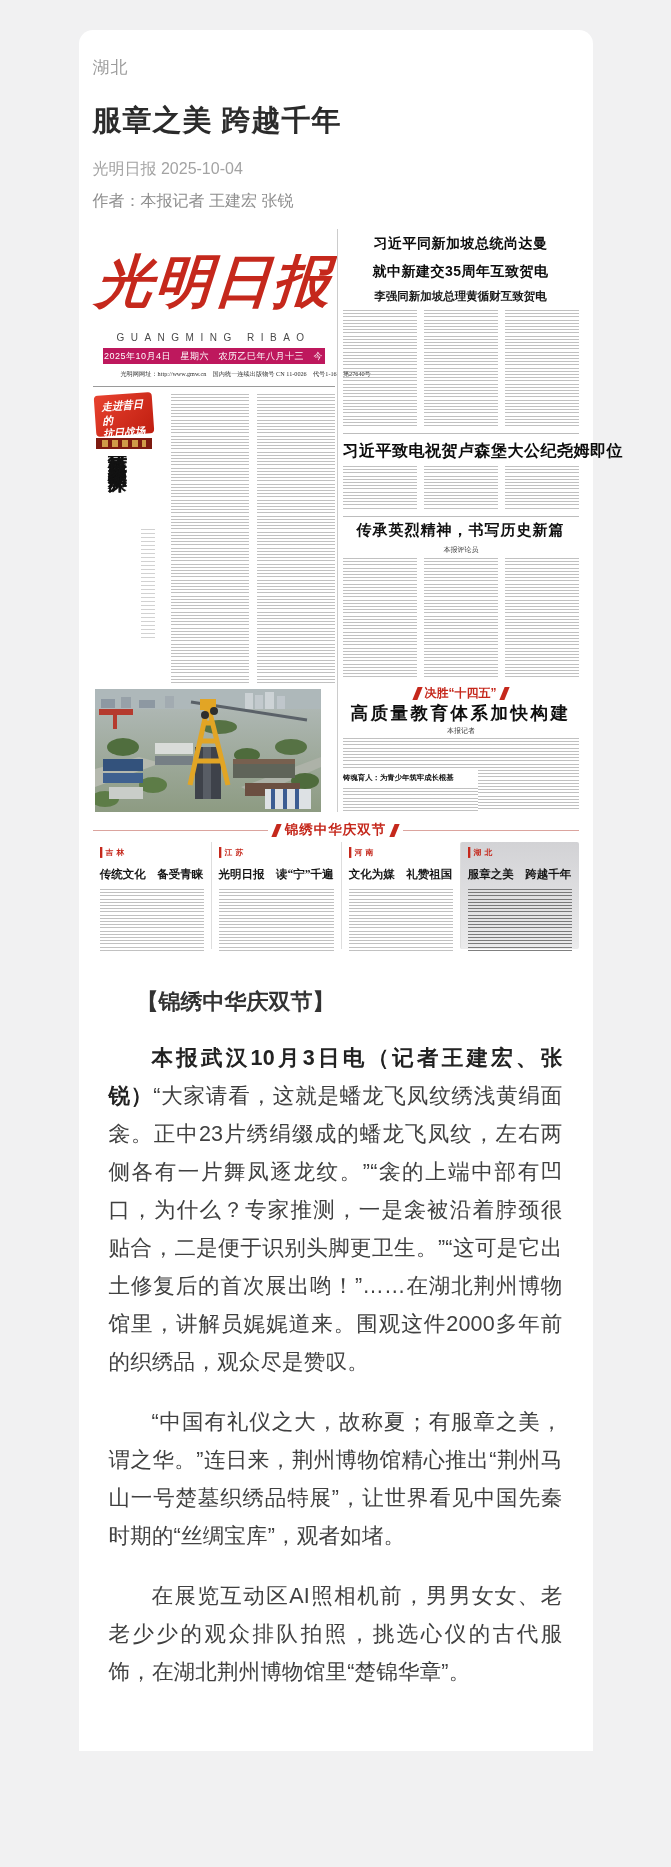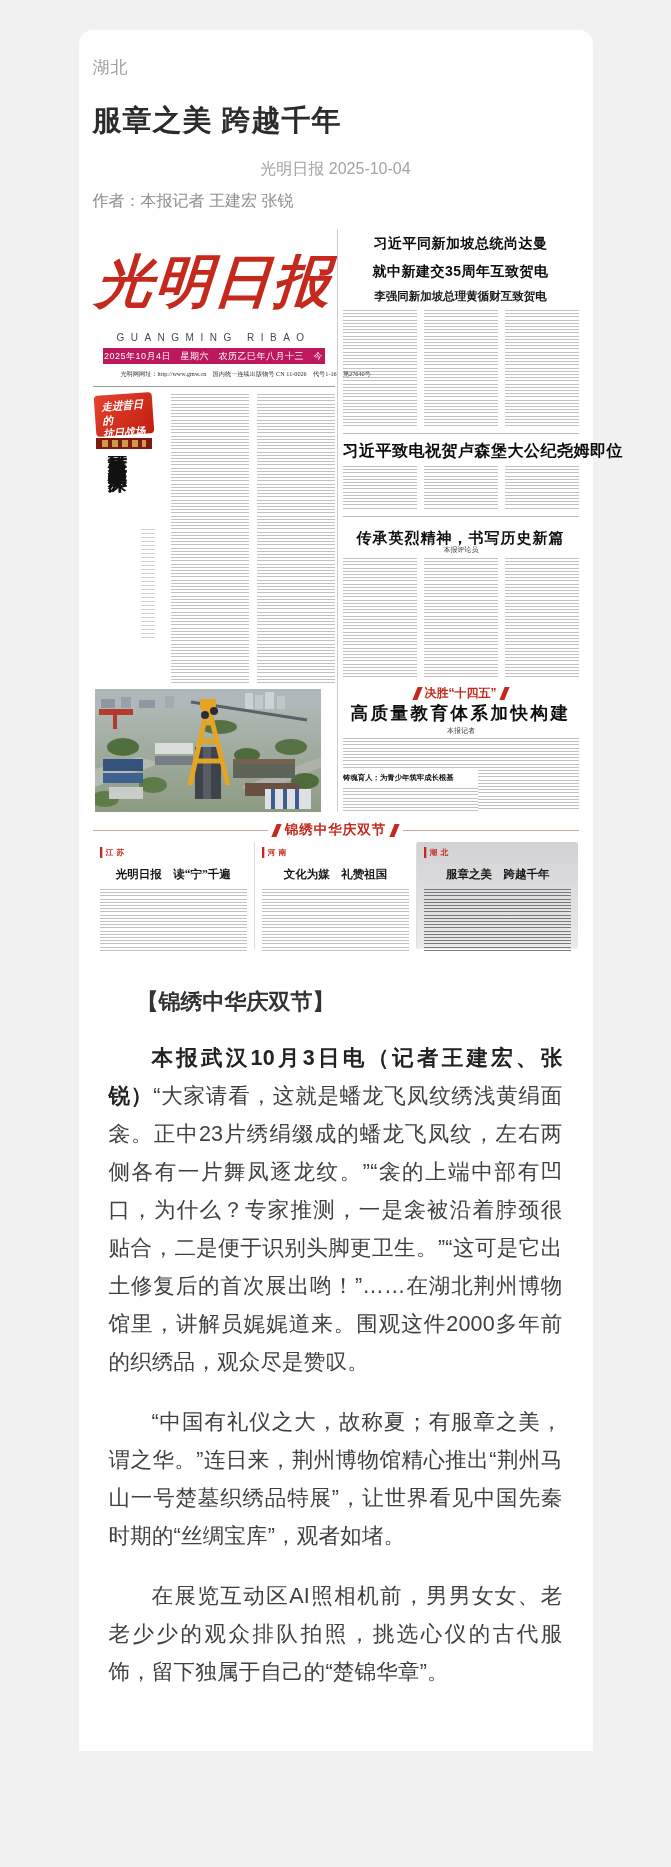--- a/index.html
+++ b/index.html
@@ -2,21 +2,21 @@
 <html><head>
 <meta charset="utf-8">
 <style>
   html,body{margin:0;padding:0;}
   body{width:671px;background:#f1f1f2;font-family:"Liberation Sans","DejaVu Sans",sans-serif;-webkit-font-smoothing:antialiased;}
   *{box-sizing:border-box;}
   .card{width:514px;margin:30px auto 0;background:#fff;border-radius:14px 14px 0 0;padding:26px 14px 60px;}
   
   .region{font-size:17px;color:#9c9c9c;letter-spacing:1px;}
   .title{font-size:29px;font-weight:600;color:#2b2b2b;margin-top:22px;letter-spacing:1px;}
-  .meta{font-size:16px;color:#a3a3a3;margin-top:18px;text-align:center;}
+  .meta{font-size:16px;color:#a3a3a3;margin-top:18px;}
   .author{font-size:16px;color:#8d8d8d;margin-top:11px;}
   
   .np{position:relative;width:486px;height:720px;margin-top:17px;font-family:"Liberation Serif","DejaVu Serif",serif;background:#fff;}
   .np .abs{position:absolute;}
   .fill{background:repeating-linear-gradient(#8e8e8e 0 1px,transparent 1px 3.2px);opacity:.55;}
   .fill-dark{background:repeating-linear-gradient(#5f5f5f 0 1px,transparent 1px 3.2px);opacity:.8;}
   .np-masthead{left:0;top:4px;width:242px;text-align:center;font-size:57px;line-height:97px;font-weight:700;font-style:italic;color:#c5281c;letter-spacing:2px;transform:skewX(-4deg);}
   .np-latin{left:0;top:103px;width:242px;text-align:center;font-size:10px;letter-spacing:6.5px;color:#4a4a4a;font-family:"Liberation Sans",sans-serif;}
   .np-datebar{left:10px;top:119px;width:222px;height:16px;background:#be185d;color:#fff;font-size:9px;line-height:16px;text-align:center;font-family:"Liberation Sans",sans-serif;letter-spacing:.5px;}
   .np-infoline{left:-30px;top:138px;width:302px;text-align:center;font-size:10px;color:#2e2e2e;transform:scale(.62);white-space:nowrap;}
@@ -34,21 +34,21 @@
   .rz{left:250px;width:236px;}
   .np-h1{top:0;font-size:14px;line-height:28px;font-weight:800;text-align:center;color:#0c0c0c;font-family:"Liberation Sans",sans-serif;letter-spacing:.5px;}
   .np-h1sub{top:60px;font-size:11.5px;font-weight:700;text-align:center;color:#161616;font-family:"Liberation Sans",sans-serif;}
   .cols{display:flex;gap:7px;}
   .cols>div{flex:1;}
   .np-body1{top:81px;height:117px;}
   .np-rule{height:1px;background:#bcbcbc;}
   .r2{top:204px;} .r3{top:287px;}
   .np-h2{top:212px;font-size:16px;font-weight:800;text-align:center;color:#0c0c0c;font-family:"Liberation Sans",sans-serif;letter-spacing:.5px;white-space:nowrap;}
   .np-body2{top:237px;height:44px;}
-  .np-h3{top:300px;font-size:15px;font-weight:700;text-align:center;color:#101010;letter-spacing:1px;white-space:nowrap;}
+  .np-h3{top:292px;font-size:15px;font-weight:700;text-align:center;color:#101010;letter-spacing:1px;white-space:nowrap;}
   .np-smallby{font-size:10px;color:#333;text-align:center;transform:scale(.7);}
   .by3{top:314px;} .by4{top:495px;}
   .np-body3{top:329px;height:122px;}
   .np-badge2{top:456px;display:flex;align-items:center;justify-content:center;gap:5px;color:#c5281c;font-weight:700;font-size:12px;font-family:"Liberation Sans",sans-serif;}
   .slash{display:inline-block;width:5px;height:13px;background:#c5281c;transform:skewX(-22deg);}
   .np-h4{top:472px;font-size:17.5px;font-weight:700;text-align:center;color:#0e0e0e;letter-spacing:2.5px;white-space:nowrap;}
   .np-body4{top:509px;height:74px;display:flex;gap:0;}
   .np-body4>div{flex:1;}
   .subcol .f1{height:30px;} .subcol .f2{height:26px;margin-top:4px;}
   .np-subhead{font-size:9px;font-weight:700;color:#101010;white-space:nowrap;transform:scale(.82);transform-origin:left center;margin-top:3px;}
@@ -192,20 +192,25 @@
 
     <div class="abs np-banner">
       <span class="bline"></span>
       <span class="slash"></span>
       <span class="btxt">锦绣中华庆双节</span>
       <span class="slash"></span>
       <span class="bline"></span>
     </div>
     <div class="abs band">
       <div class="band-col">
+        <div class="band-region">吉林</div>
+        <div class="band-title">传统文化　备受青睐</div>
+        <div class="band-fill fill"></div>
+      </div>
+      <div class="band-col">
         <div class="band-region">江苏</div>
         <div class="band-title">光明日报　读“宁”千遍</div>
         <div class="band-fill fill"></div>
       </div>
       <div class="band-col">
         <div class="band-region">河南</div>
         <div class="band-title">文化为媒　礼赞祖国</div>
         <div class="band-fill fill"></div>
       </div>
       <div class="band-col hl">
@@ -213,17 +218,17 @@
         <div class="band-title">服章之美　跨越千年</div>
         <div class="band-fill fill-dark"></div>
       </div>
     </div>
   </div>
 
   <div class="tag">【锦绣中华庆双节】</div>
   <div class="art">
     <p><b>本报武汉10月3日电（记者王建宏、张锐）</b><span>“大家请看，这就是蟠龙飞凤纹绣浅黄绢面衾。正中23片绣绢缀成的蟠龙飞凤纹，左右两侧各有一片舞凤逐龙纹。”“衾的上端中部有凹口，为什么？专家推测，一是衾被沿着脖颈很贴合，二是便于识别头脚更卫生。”“这可是它出土修复后的首次展出哟！”……在湖北荆州博物馆里，讲解员娓娓道来。围观这件2000多年前的织绣品，观众尽是赞叹。</span></p>
     <p>“中国有礼仪之大，故称夏；有服章之美，谓之华。”连日来，荆州博物馆精心推出“荆州马山一号楚墓织绣品特展”，让世界看见中国先秦时期的“丝绸宝库”，观者如堵。</p>
-    <p>在展览互动区AI照相机前，男男女女、老老少少的观众排队拍照，挑选心仪的古代服饰，留下独属于自己的“楚锦华章”。</p>
+    <p>在展览互动区AI照相机前，男男女女、老老少少的观众排队拍照，挑选心仪的古代服饰，在湖北荆州博物馆里“楚锦华章”。</p>
 
   </div>
 
 </div>
 
 </body></html>

